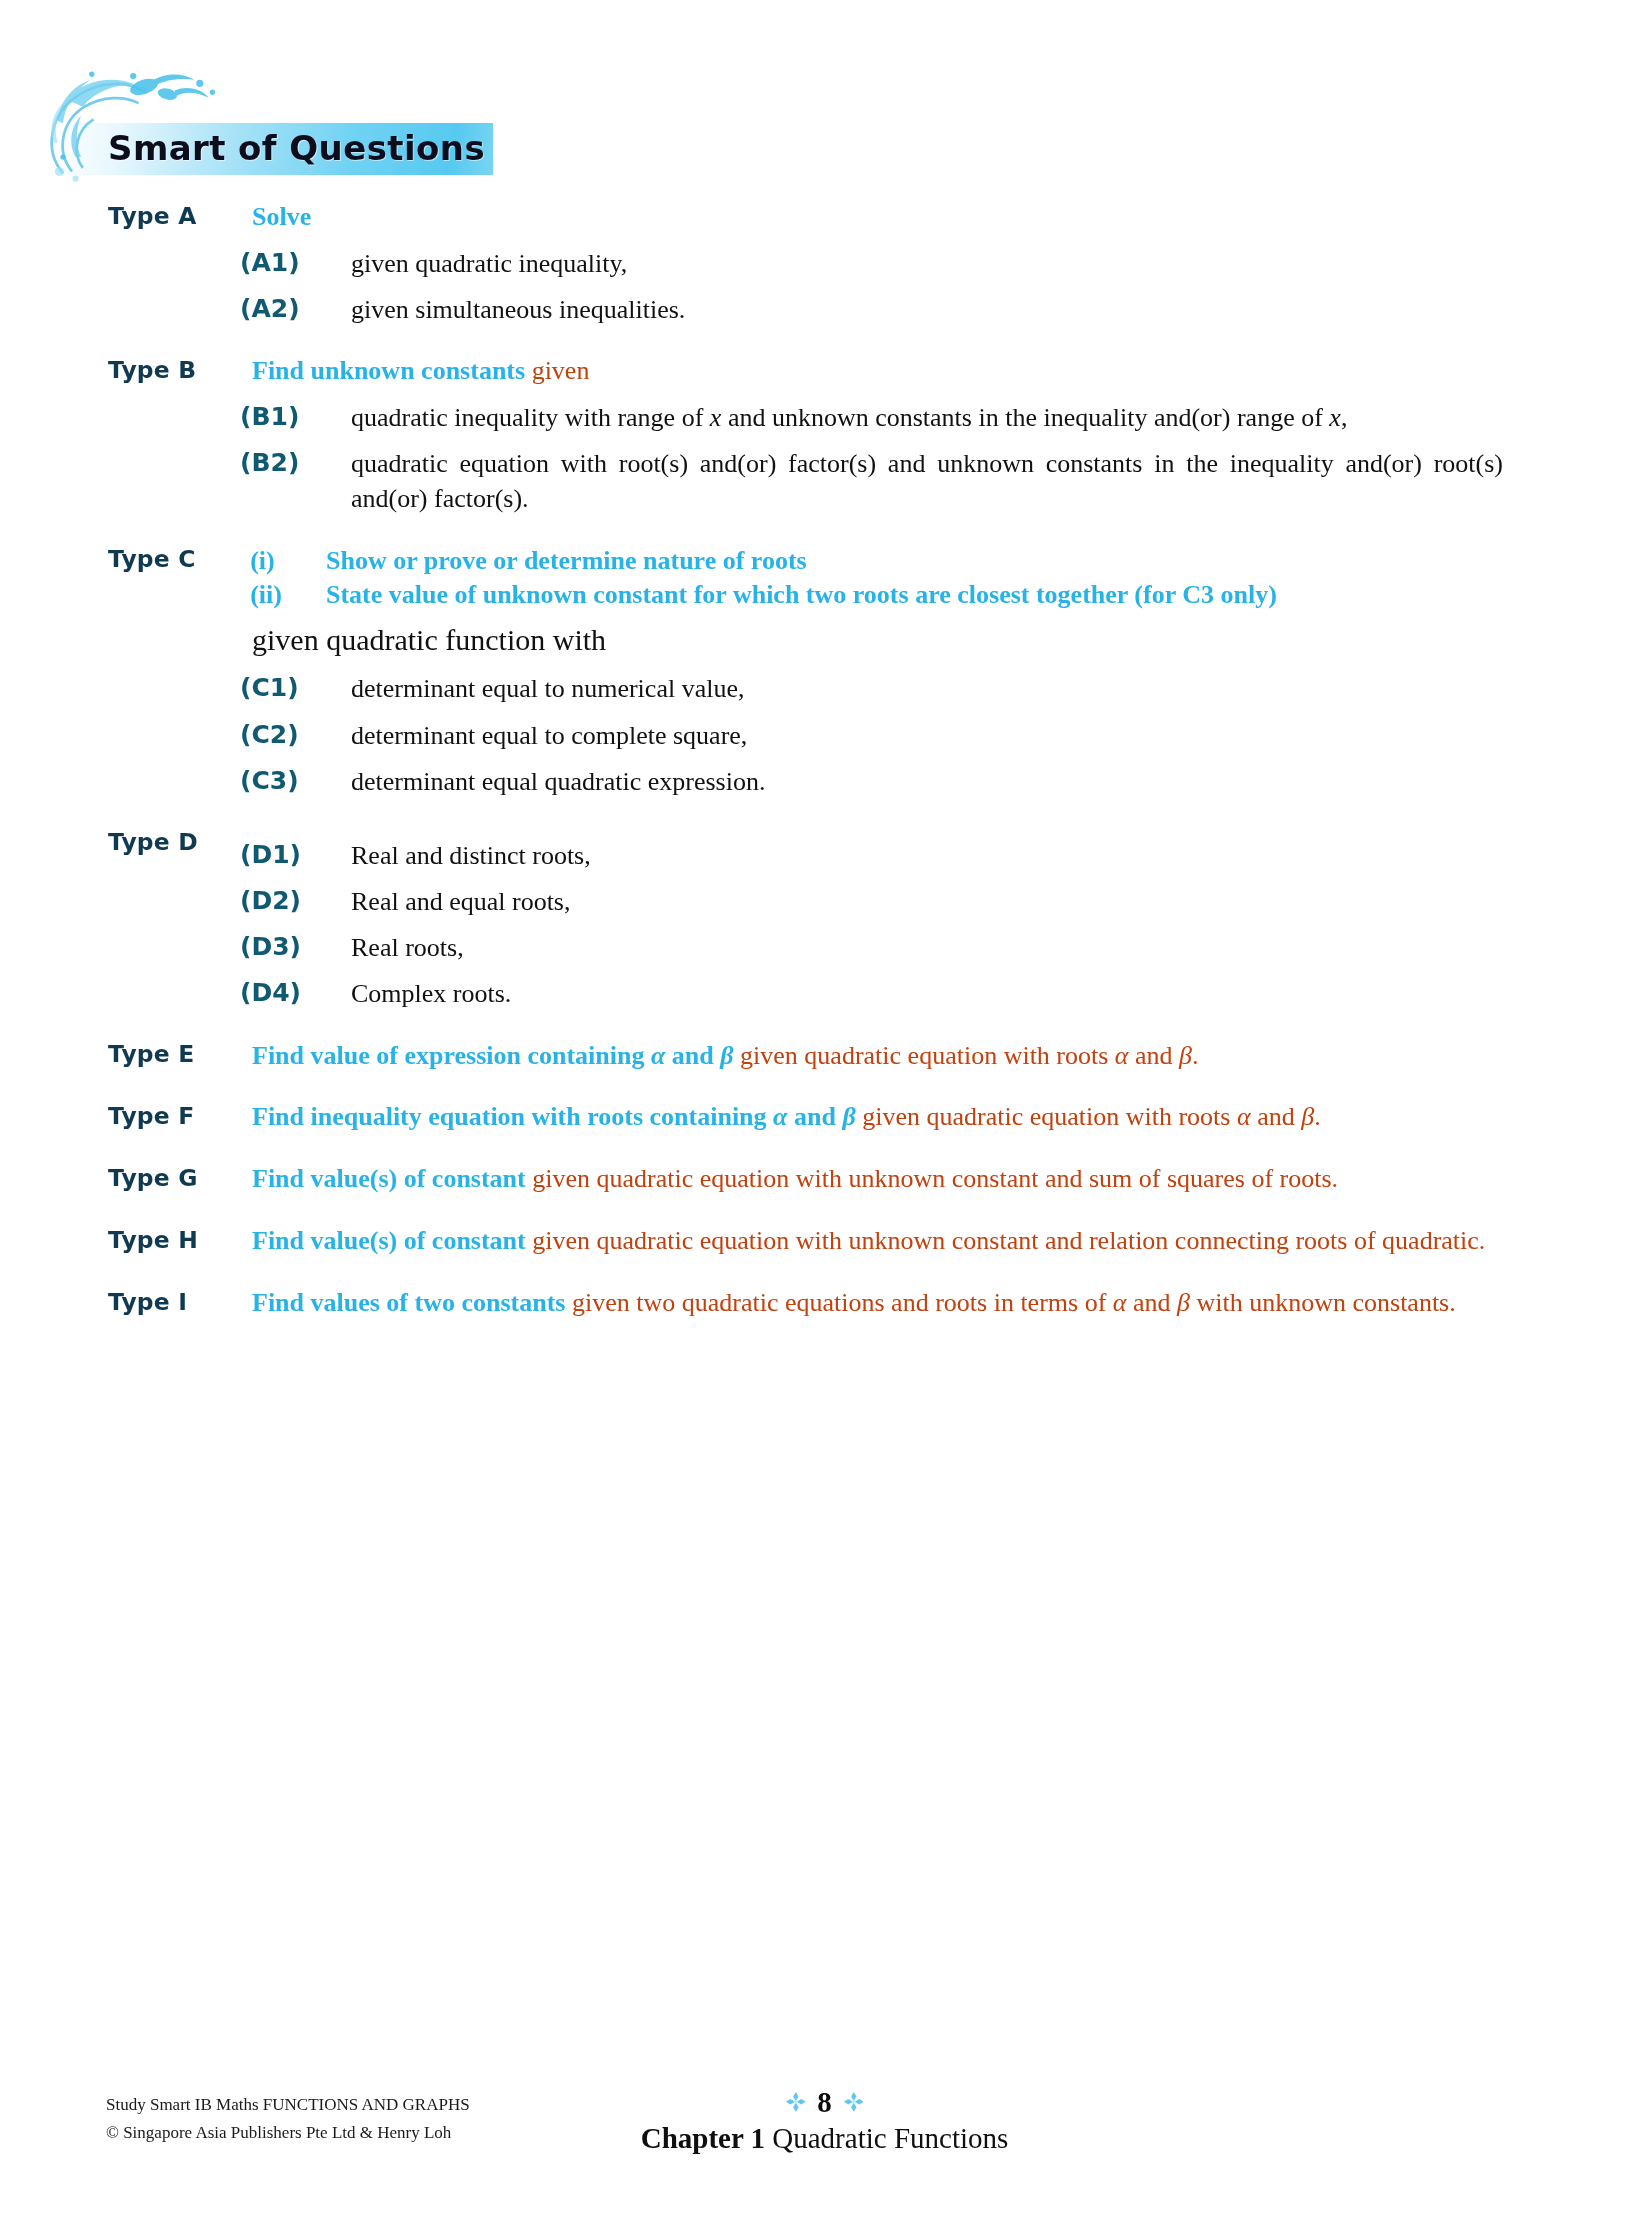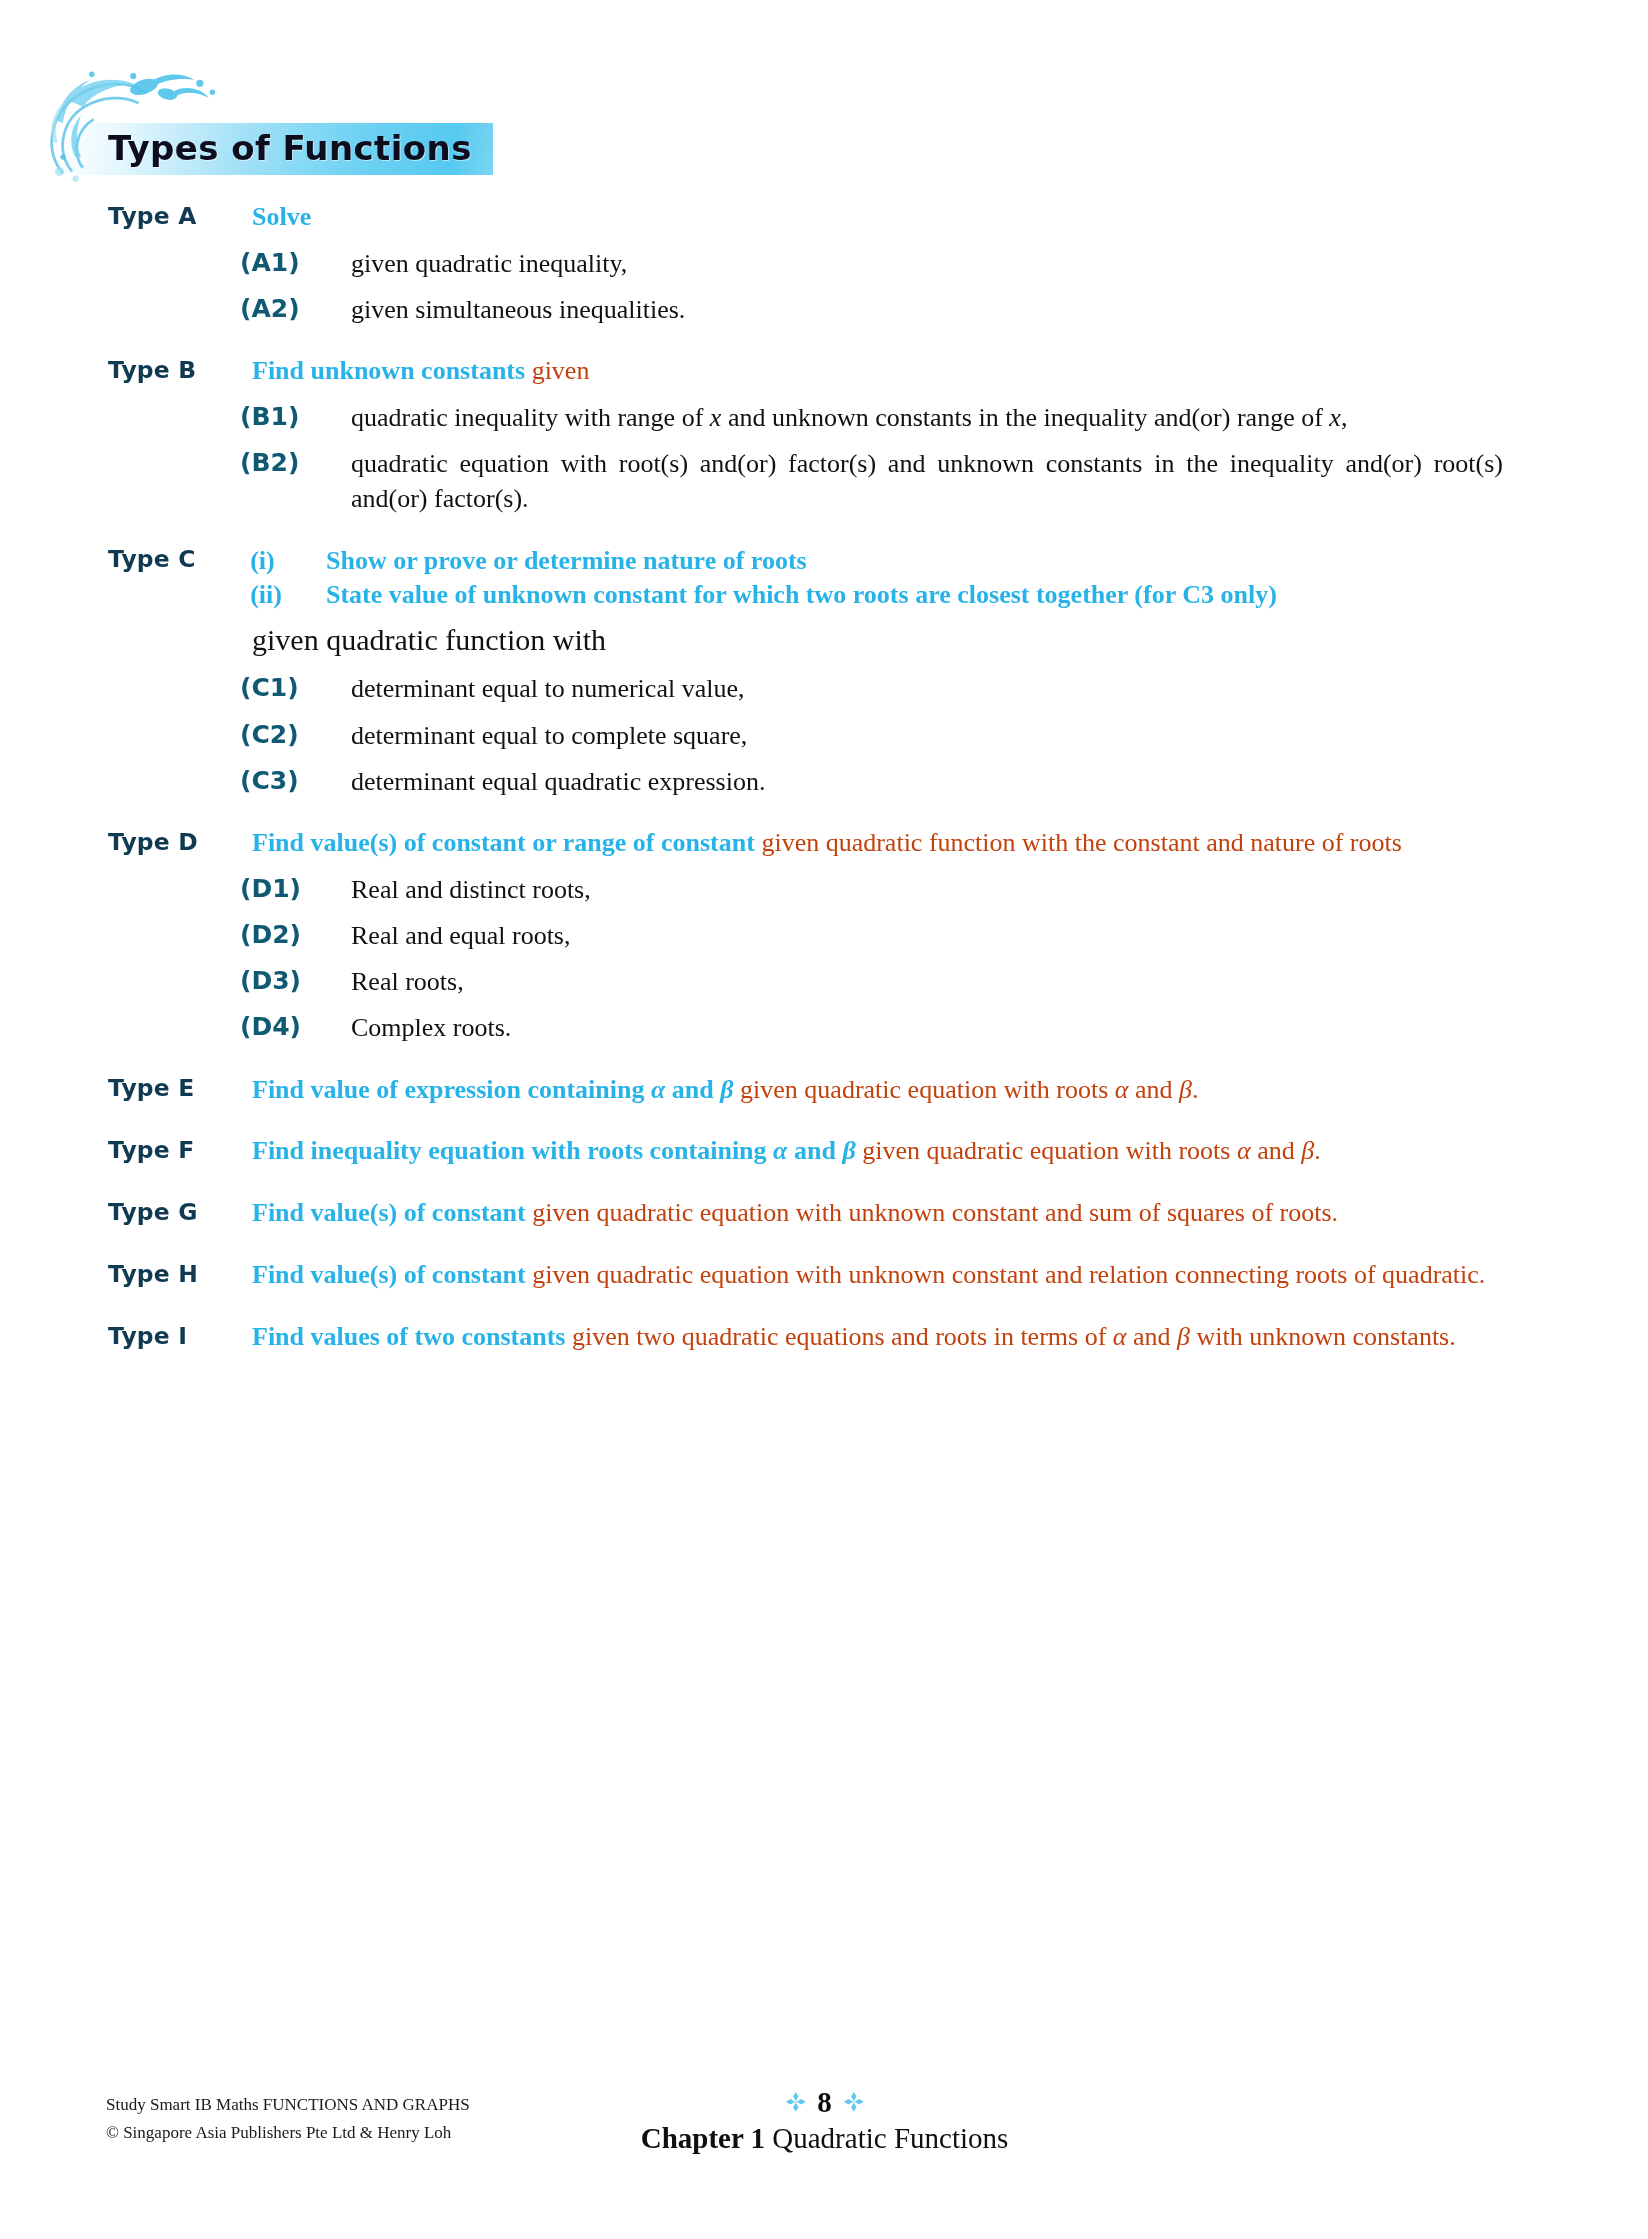--- a/index.html
+++ b/index.html
@@ -242,21 +242,21 @@
         <circle cx="108" cy="10" r="3.5"></circle>
         <circle cx="62" cy="8" r="3"></circle>
         <circle cx="30" cy="100" r="3"></circle>
       </g>
       <g fill="#9fe0f5" opacity="0.7">
         <path d="M20 84 C14 70 18 52 30 40 C22 56 20 70 24 84 Z"></path>
         <circle cx="26" cy="116" r="5"></circle>
         <circle cx="44" cy="124" r="3.5"></circle>
       </g>
     </svg>
-    <div id="banner-title">Types of Functions</div>
+    <div id="banner-title">Smart of Questions</div>
   </div>
 
   <div id="content">
 
     <div class="type-block">
       <div class="type-row">
         <div class="type-label">Type A</div>
         <div class="type-head nojust"><span class="cy">Solve</span></div>
       </div>
       <div class="sub-item nojust">
@@ -315,21 +315,20 @@
         <span class="sub-code">(C3)</span>
         <span>determinant equal quadratic expression.</span>
       </div>
     </div>
 
     <div class="gap-lg"></div>
 
     <div class="type-block">
       <div class="type-row">
         <div class="type-label">Type D</div>
-        <div class="type-head nojust"><span class="cy">Find value(s) of constant or range of constant</span><span class="blk"> given quadratic function with the constant and nature of roots</span></div>
       </div>
       <div class="sub-item nojust">
         <span class="sub-code">(D1)</span>
         <span>Real and distinct roots,</span>
       </div>
       <div class="sub-item nojust">
         <span class="sub-code">(D2)</span>
         <span>Real and equal roots,</span>
       </div>
       <div class="sub-item nojust">

